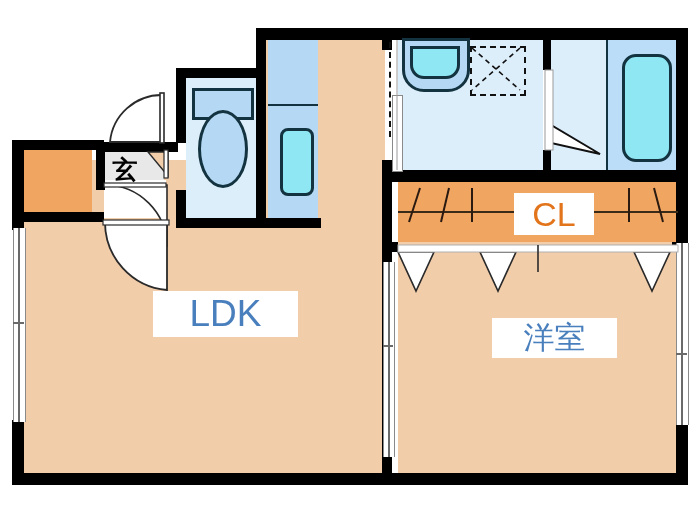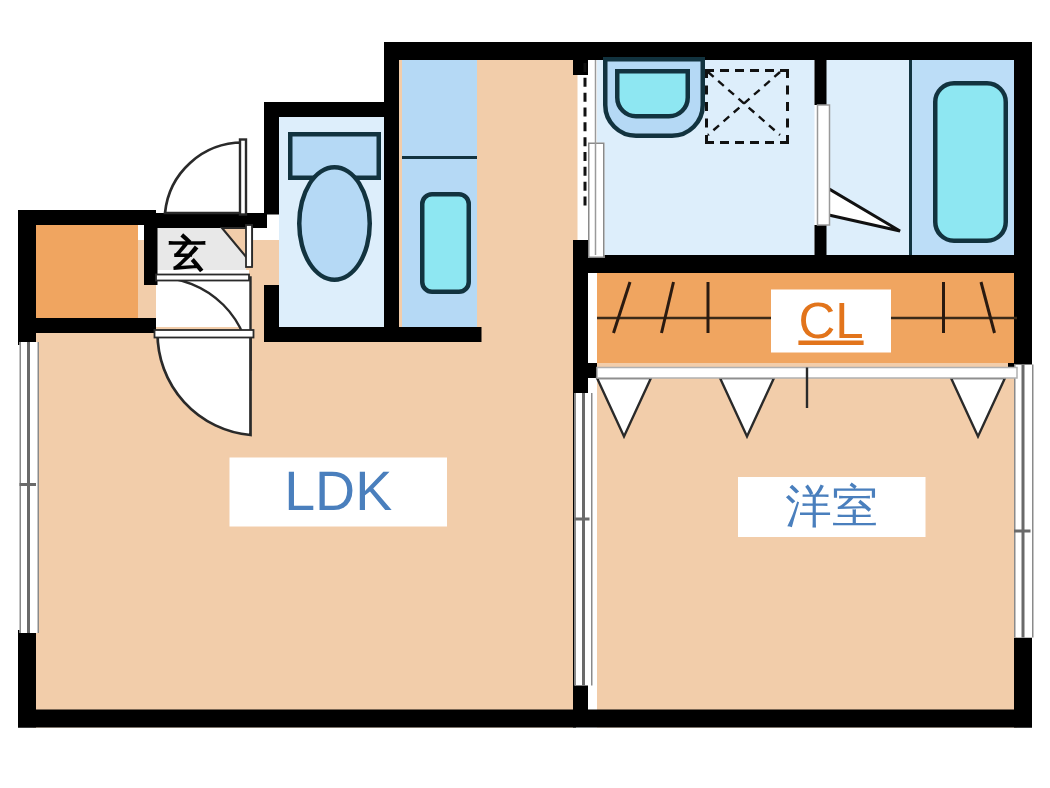--- a/index.html
+++ b/index.html
@@ -243,29 +243,29 @@
       <path d="M398,252 L434,252 L416,291 Z"></path>
       <path d="M480,252 L516,252 L498,291 Z"></path>
       <path d="M634,252 L670,252 L652,291 Z"></path>
     </g>
     <rect x="398" y="245" width="280" height="7" fill="#ffffff" stroke="#b0b0b0" stroke-width="1"></rect>
     <line x1="538" y1="245" x2="538" y2="272" stroke="#2a2a2a" stroke-width="1.6"></line>
 
     <line x1="397" y1="40" x2="397" y2="170" stroke="#9a9a9a" stroke-width="1"></line>
   </svg>
 
-  <div class="abs label lbl-ldk" style="left:153px; top:305px; width:133px; padding:4px 6px;">
+  <div class="abs label lbl-ldk" style="left:153px; top:291px; width:133px; padding:4px 6px;">
     <span class="l1">LDK</span>
   </div>
 
   <div class="abs label lbl-yo" style="left:492px; top:318px; width:113px; padding:4px 6px;">
     <span class="l1">洋室</span>
   </div>
 
-  <div class="abs lbl-cl" style="left:514px; top:193px; width:76px; padding:4px 2px;text-decoration:underline;">
+  <div class="abs lbl-cl" style="left:514px; top:193px; width:76px; padding:4px 2px;">
     <span>CL</span>
   </div>
 
   <div class="abs lbl-gen" style="left:108px; top:157px; width:34px;">
     <span>玄</span>
   </div>
 
 </div>
 
 </body></html>

